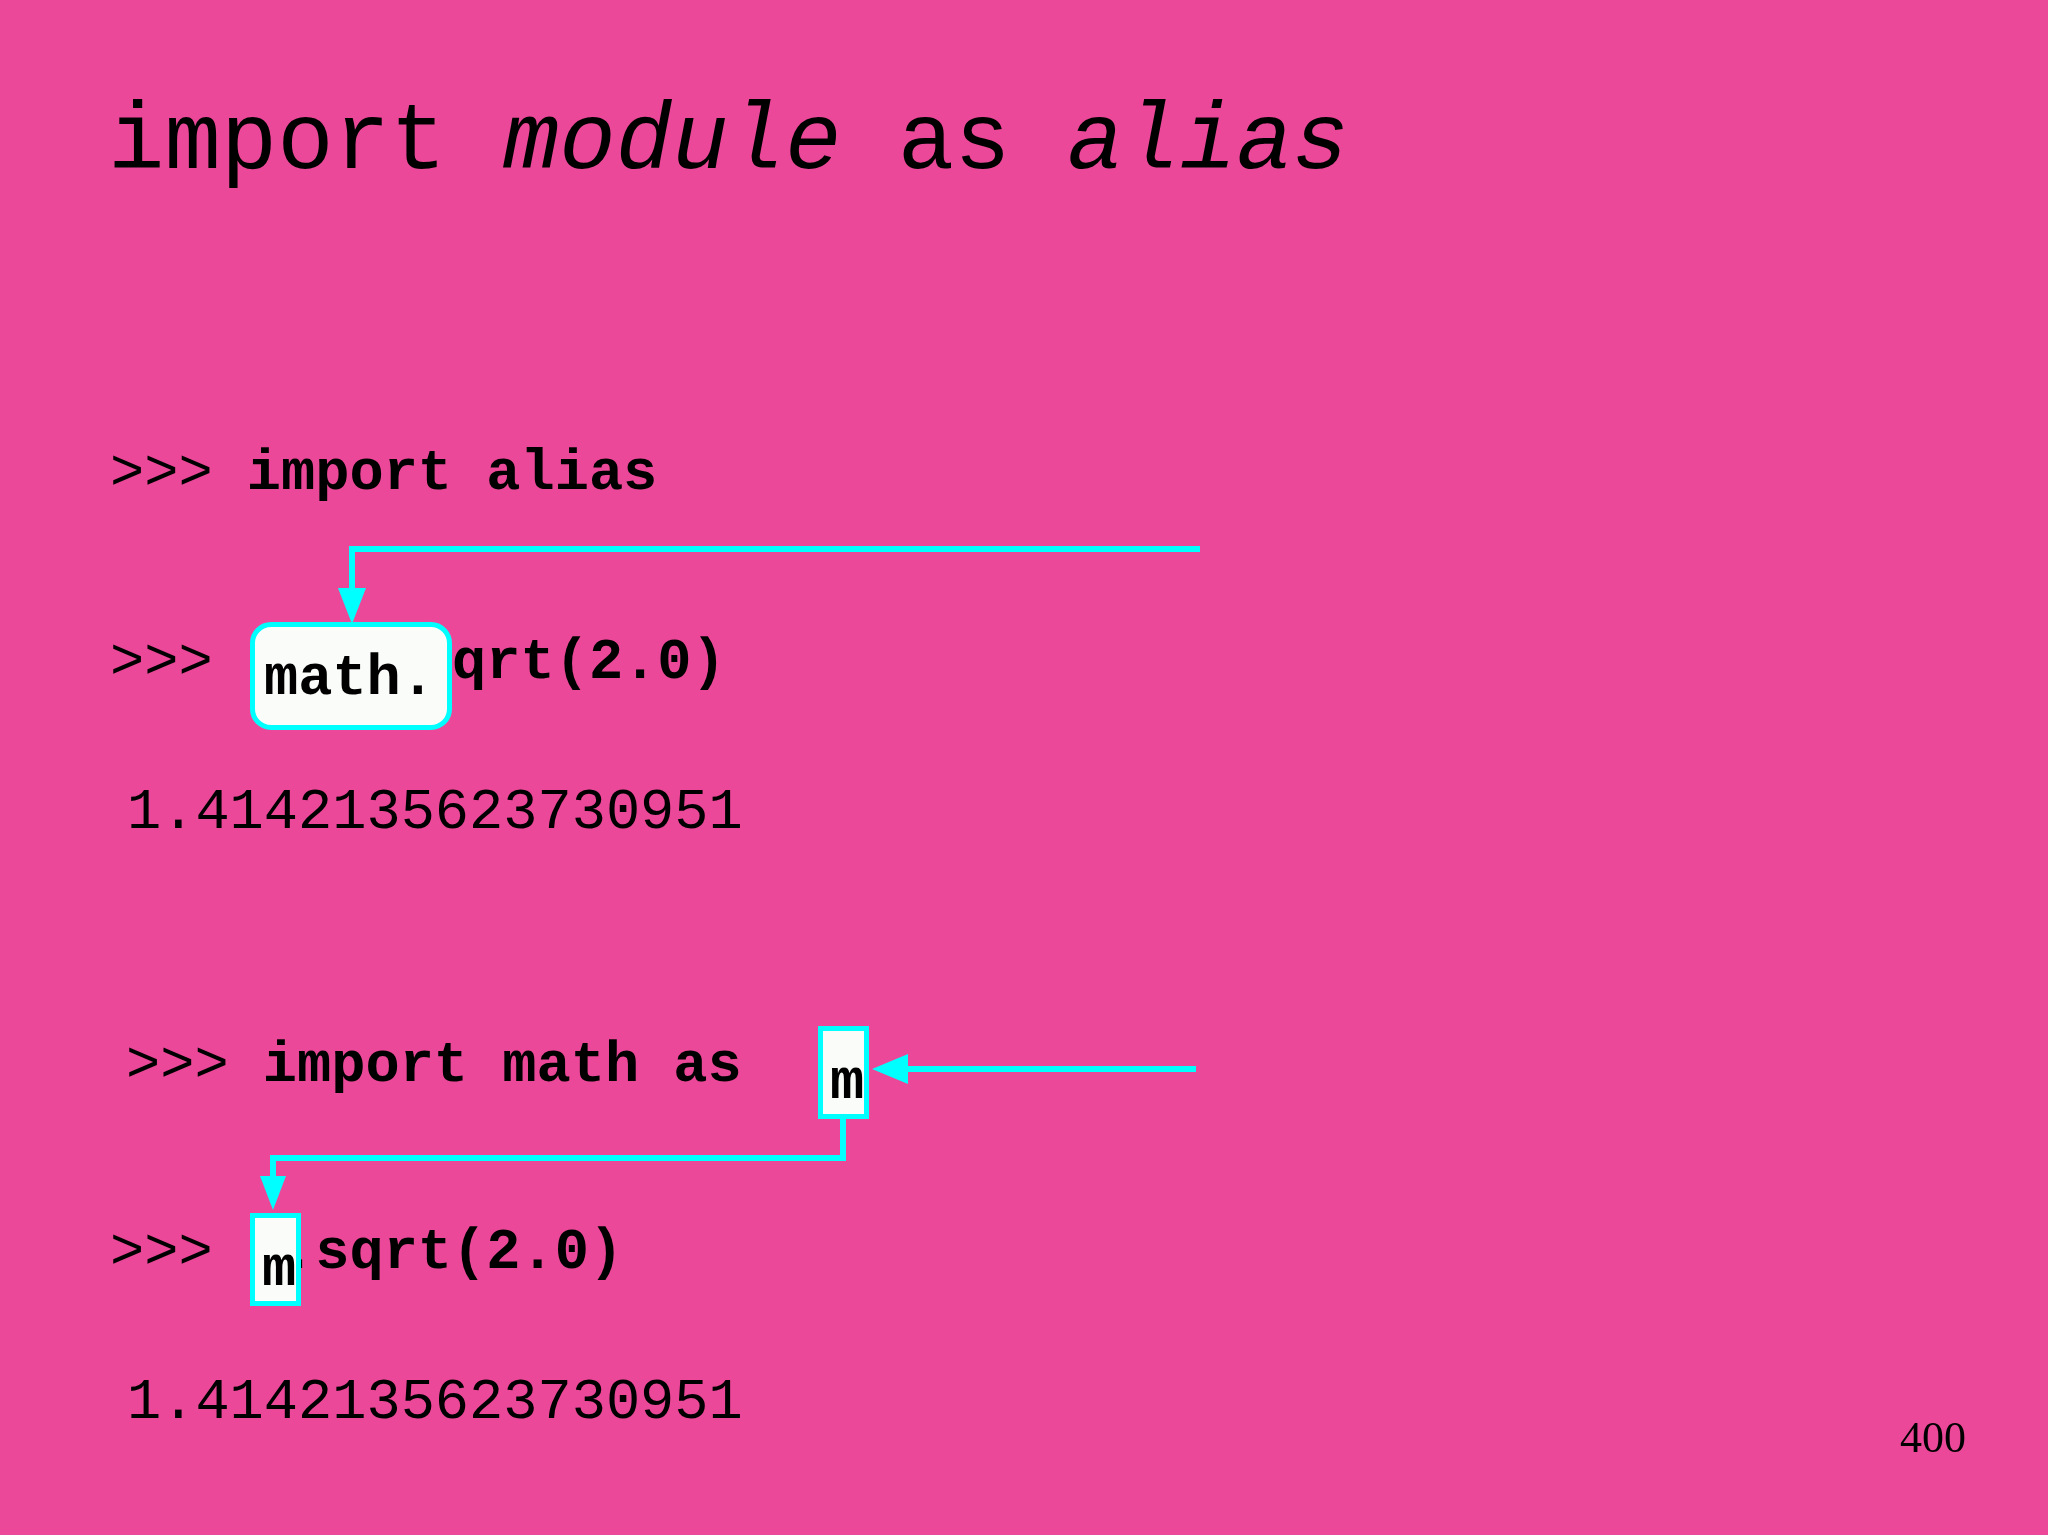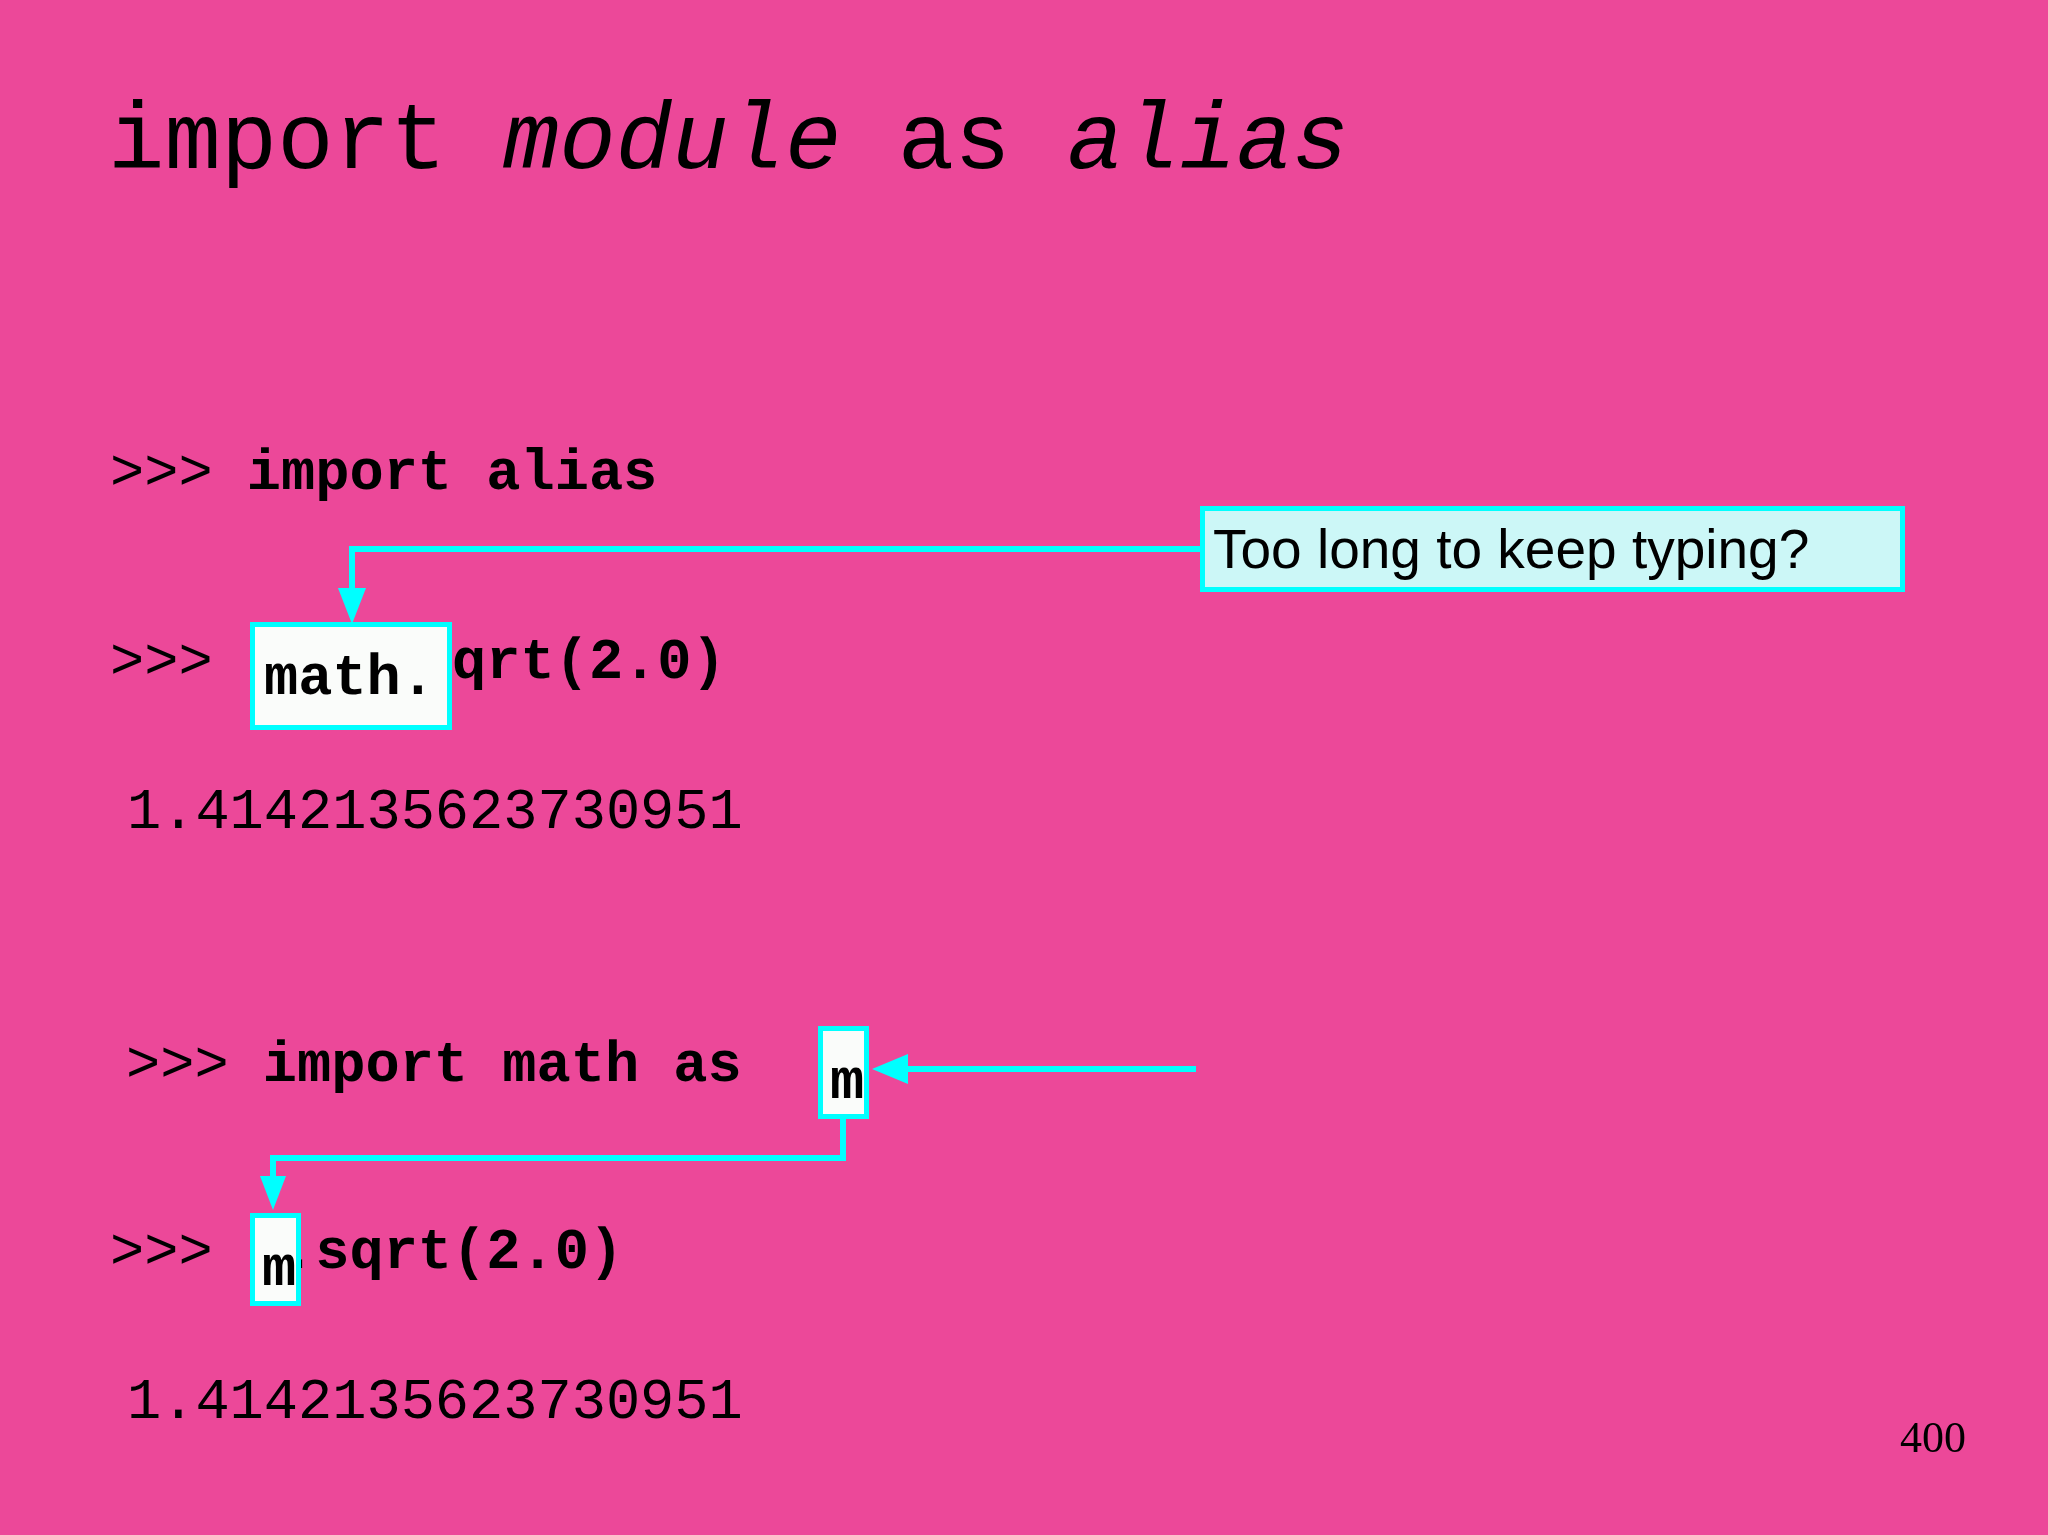--- a/index.html
+++ b/index.html
@@ -79,21 +79,21 @@
     position: absolute;
     font-family: "Liberation Mono", "DejaVu Sans Mono", monospace;
     font-size: 57px;
     font-weight: bold;
     line-height: 1.0;
     color: #000000;
     white-space: pre;
   }
 
   
-  #box-math-dot { left: 250px; top: 622px; width: 202px; height: 108px; }
+  #box-math-dot { left: 250px; top: 622px; width: 202px; height: 108px; border-radius: 21px; }
   #box-math-dot .token-text { left: 9px; top: 24px; }
 
   
   #box-alias-m { left: 818px; top: 1026px; width: 51px; height: 93px; }
   #box-alias-m .token-text { left: 7px; top: 24px; }
 
   
   #box-use-m { left: 250px; top: 1213px; width: 51px; height: 93px; }
   #box-use-m .token-text { left: 7px; top: 24px; }
 
@@ -189,20 +189,17 @@
       <path d="M 1196 1069 L 900 1069" fill="none" stroke="#00ffff" stroke-width="6" stroke-linecap="butt"></path>
       <polygon points="872,1069 908,1054 908,1084" fill="#00ffff"></polygon>
     </g>
 
     <g>
       <path d="M 843 1119 L 843 1158 L 273 1158 L 273 1185" fill="none" stroke="#00ffff" stroke-width="6" stroke-linejoin="miter" stroke-linecap="butt"></path>
       <polygon points="273,1210 260,1176 286,1176" fill="#00ffff"></polygon>
     </g>
   </svg>
 
-  <div class="callout" id="callout-too-long">
-    <span>Too long to keep typing?</span>
-  </div>
 
 
   <div id="page-number">400</div>
 
 </div>
 
 </body></html>

